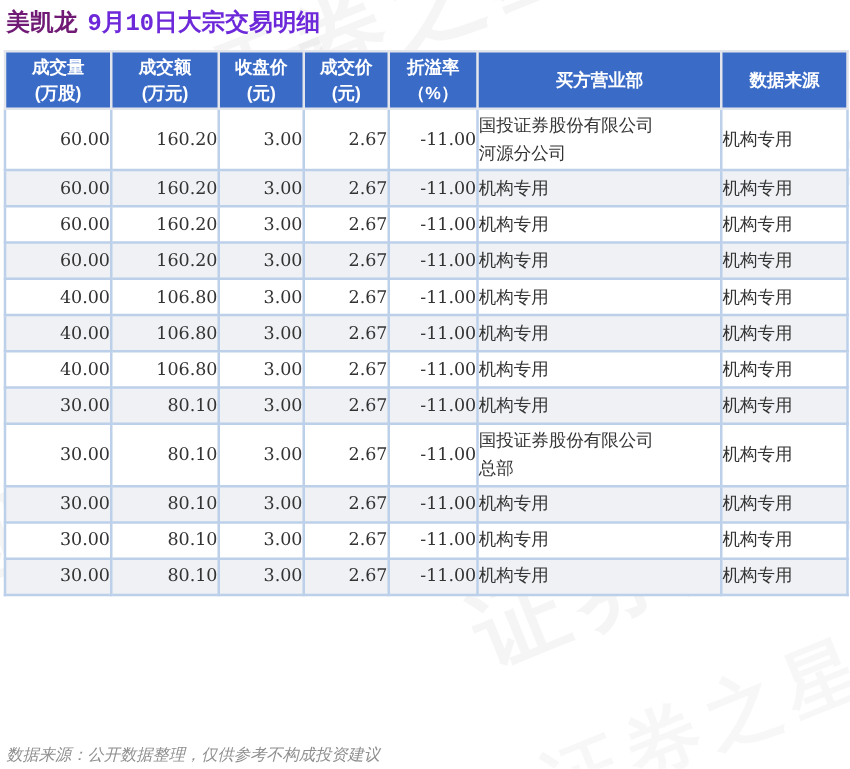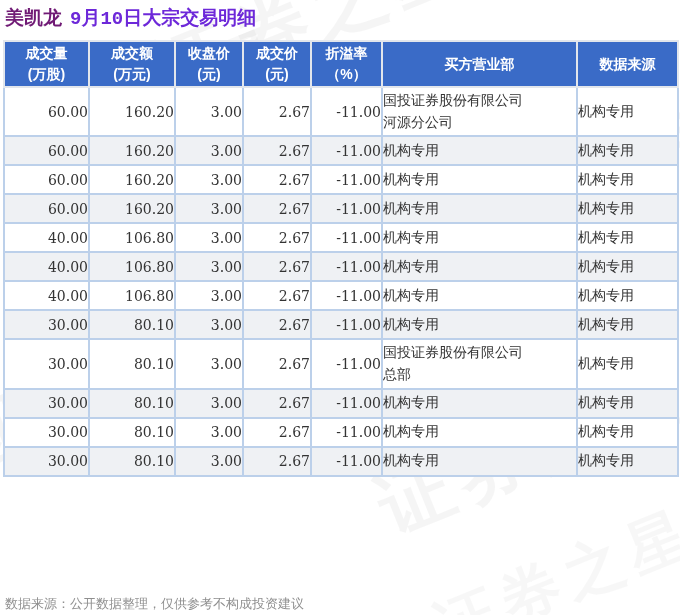--- a/index.html
+++ b/index.html
@@ -46,21 +46,21 @@
   table.trades tr.alt td { background:#EFF1F4; }
   td.num {
     text-align:right; padding-right:10px;
     font-family:"DejaVu Serif","Liberation Serif",serif;
   }
   td.premium { color:#0DA00D; }
   td.text { text-align:left; padding-left:8px; white-space:pre-line; line-height:1.55; }
 
   .footer {
     position:absolute; left:5px; top:595px; z-index:2;
-    font-size:13px; color:#8F8F8F; white-space:nowrap;
+    font-size:13px; color:#8F8F8F; white-space:nowrap;font-style:italic;
   }
 </style>
 </head>
 <body>
 
 <div class="wm-layer">
   <span class="wm w1">证券之星</span>
   <span class="wm w2">证券之星</span>
   <span class="wm w3">证券之星</span>
   <span class="wm w4">证券之星</span>

